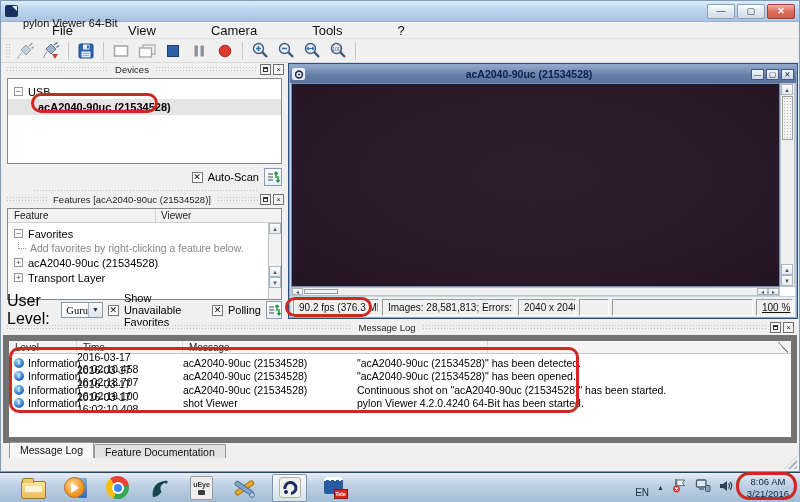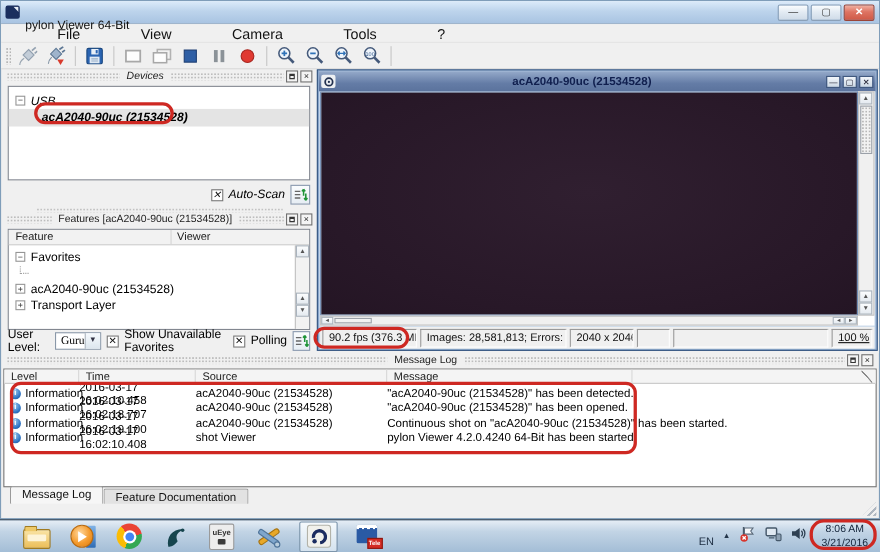--- a/index.html
+++ b/index.html
@@ -27,21 +27,21 @@
   .tsep { width:1px; height:18px; background:#c6c6c6; margin:0 4px; }
 
   
   .left-col { position:absolute; left:2px; top:62px; width:284px; height:258px; }
   .panel-header { height:13px; display:flex; align-items:center; padding:0 3px; }
   .dots { flex:1; height:7px; background-image:radial-gradient(circle,#bdbdbd 0.7px,transparent 0.9px); background-size:3px 3px; }
   .panel-title { font-size:9.5px; color:#222; padding:0 6px; white-space:nowrap; }
   .ph-btn { width:11px; height:11px; border:1px solid #707070; background:#f4f4f4; margin-left:2px; font-size:8px; line-height:9px; text-align:center; color:#222; position:relative; flex:none; }
   .ph-float::after { content:""; position:absolute; left:2px; top:2px; right:2px; bottom:2px; border:1px solid #333; border-top-width:2px; }
 
-  .devices { position:relative; height:126px;font-style:italic; }
+  .devices { position:relative; height:126px; }
   .dev-box { position:absolute; left:4px; top:15px; right:5px; height:86px; background:#fff; border:1px solid #828790; }
   .tree-row { display:flex; align-items:center; height:15px; font-size:11px; color:#000; }
   .expander { width:9px; height:9px; border:1px solid #969696; background:#fff; font-size:8px; line-height:7px; text-align:center; color:#333; margin:0 5px 0 6px; flex:none; }
   .dev-selected { background:#e4e4e4; font-weight:bold; padding-left:30px; height:16px; }
   .dev-footer { position:absolute; right:5px; bottom:3px; display:flex; align-items:center; gap:5px; }
   .checkbox { width:11px; height:11px; border:1px solid #777; background:#fff; font-size:9px; line-height:9px; text-align:center; color:#111; flex:none; }
   .cb-label { font-size:11px; color:#000; }
   .refresh-btn { width:18px; height:18px; border:1px solid #8a9ab0; background:linear-gradient(#fafcfe,#e6edf4); display:flex; align-items:center; justify-content:center; }
 
   .strip { height:4px; background-image:radial-gradient(circle,#c2c2c2 0.7px,transparent 0.9px); background-size:3px 3px; margin:0 30px; }
@@ -50,21 +50,21 @@
   .feat-box { position:absolute; left:4px; top:15px; right:5px; height:92px; background:#fff; border:1px solid #828790; }
   .feat-head { display:flex; height:14px; background:#f2f2f2; border-bottom:1px solid #cfcfcf; font-size:10px; color:#222; }
   .feat-head .c1 { width:148px; border-right:1px solid #d4d4d4; padding:1px 0 0 6px; }
   .feat-head .c2 { flex:1; padding:1px 0 0 5px; }
   .feat-rows { position:absolute; left:0; top:14px; right:13px; bottom:0; overflow:hidden; }
   .feat-note { color:#868686; font-size:10.5px; height:14px; display:flex; align-items:center; }
   .lcorner { width:8px; height:7px; border-left:1px dotted #a0a0a0; border-bottom:1px dotted #a0a0a0; margin:0 4px 5px 10px; }
   .vscroll2 { position:absolute; right:0; top:14px; bottom:0; width:13px; border-left:1px solid #c0c0c0; background:#f2f2f2; }
   .sbtn { position:absolute; left:0; width:12px; height:11px; background:linear-gradient(#fcfdfe,#e4eaf0); border:1px solid #aab4be; font-size:6px; color:#555; text-align:center; line-height:10px; }
   .feat-footer { position:absolute; left:4px; right:5px; bottom:2px; height:18px; display:flex; align-items:center; gap:5px; }
-  .ul-label { font-size:11px; color:#000; }
+  .ul-label { font-size:16px; color:#000; }
   .combo { width:56px; height:16px; border:1px solid #8a98a8; background:#fff; display:flex; align-items:center; font-size:10.5px; }
   .combo .val { flex:1; padding-left:4px;font-family:Liberation Serif, serif; }
   .combo .arrow { width:14px; height:14px; background:linear-gradient(#f6fafd,#dde6ee); border-left:1px solid #aab4be; font-size:7px; text-align:center; line-height:13px; color:#334; }
 
   
   .dock { position:absolute; left:286px; top:62px; width:512px; height:258px; background:#f0f0f0; }
   .camwin { position:absolute; left:1px; top:0; width:510px; height:256px; border:1px solid #2f507d; box-shadow:inset 0 0 0 1px #89a6cc; background:#c2d4e8; }
   .cam-tbar { height:18px; margin:1px 1px 0 1px; background:linear-gradient(#94a9c9,#647ca6 60%,#5b739d); display:flex; align-items:center; padding:0 2px; }
   .cam-icon { width:13px; height:12px; background:#eceff2; border-radius:2px; margin-right:4px; flex:none; display:flex; align-items:center; justify-content:center; }
   .cam-title { flex:1; text-align:center; font-size:10.5px; font-weight:bold; color:#101f4e; }
@@ -74,21 +74,21 @@
   .vscroll { position:absolute; right:0; top:0; width:15px; bottom:9px; background:#f0f0f0; border:1px solid #c2c2c2; }
   .vthumb { position:absolute; left:1px; right:1px; top:12px; height:44px; background:#f2f2f2; border:1px solid #9aa0a8; background-image:radial-gradient(circle,#b8b8b8 0.7px,transparent 0.9px); background-size:3px 3px; }
   .hscroll { position:absolute; left:0; right:15px; bottom:0; height:9px; background:#f0f0f0; border:1px solid #c2c2c2; }
   .hbtn { position:absolute; top:0; width:11px; height:7px; background:linear-gradient(#fcfdfe,#e4eaf0); border:1px solid #aab4be; font-size:5px; color:#555; text-align:center; line-height:6px; }
   .hthumb { position:absolute; left:12px; top:1px; width:34px; height:5px; background:#f2f2f2; border:1px solid #9aa0a8; }
   .cam-status { position:absolute; left:2px; right:2px; bottom:1px; height:20px; background:#f0f0f0; display:flex; align-items:center; gap:3px; padding:0 2px; }
   .scell { height:17px; border:1px solid; border-color:#9a9a9a #fdfdfd #fdfdfd #9a9a9a; background:#f0f0f0; font-size:10px; color:#111; display:flex; align-items:center; padding-left:5px; white-space:nowrap; overflow:hidden; }
 
   
   .msglog { position:absolute; left:2px; right:2px; top:320px; height:137px; }
-  .log-table { position:absolute; left:0; right:0; top:14px; bottom:15px; background:#fff; border:1px solid #737373; }
+  .log-table { position:absolute; left:0; right:0; top:14px; bottom:15px; background:#fff; border:6px solid #737373; }
   .log-head { display:flex; height:13px; background:#f4f4f4; border-bottom:1px solid #c8c8c8; font-size:10px; color:#222; }
   .log-head > div { border-right:1px solid #d8d8d8; padding:0 0 0 6px; line-height:13px; }
   .lh-filler { flex:1; border-right:none !important; position:relative; }
   .lh-filler::after { content:""; position:absolute; right:3px; top:1px; width:10px; height:11px; background:linear-gradient(to top right, transparent 46%, #8a8a8a 48%, #8a8a8a 54%, transparent 56%); }
   .log-row { display:flex; height:13.5px; font-size:10.5px; color:#000; align-items:center; }
   .lc-level { width:68px; display:flex; align-items:center; gap:4px; padding-left:5px; }
   .lc-time { width:106px; }
   .lc-source { width:174px; }
   .lc-msg { flex:1; }
   .info-ball { width:10px; height:10px; border-radius:50%; background:radial-gradient(circle at 35% 28%, #a6d4f4, #2d74c4 65%, #1a4f92); color:#fff; font-size:7px; font-weight:bold; text-align:center; line-height:10px; flex:none; }
@@ -295,20 +295,21 @@
             <div class="c1">Feature</div>
             <div class="c2">Viewer</div>
           </div>
           <div class="feat-rows">
             <div class="tree-row" style="margin-top:3px;">
               <span class="expander">−</span>
               <span>Favorites</span>
             </div>
             <div class="feat-note">
               <span class="lcorner"></span>
+              <span>Add favorites by right-clicking a feature below.</span>
             </div>
             <div class="tree-row">
               <span class="expander">+</span>
               <span>acA2040-90uc (21534528)</span>
             </div>
             <div class="tree-row">
               <span class="expander">+</span>
               <span>Transport Layer</span>
             </div>
           </div>
@@ -386,21 +387,20 @@
         <div class="dots"></div>
         <div class="panel-title">Message Log</div>
         <div class="dots"></div>
         <div class="ph-btn ph-float"></div>
         <div class="ph-btn">×</div>
       </div>
       <div class="log-table">
         <div class="log-head">
           <div class="lc-level" style="padding-left:6px;">Level</div>
           <div class="lc-time">Time</div>
-          <div class="lc-source">Source</div>
           <div class="lc-msg">Message</div>
           <div class="lh-filler"></div>
         </div>
         <div class="log-row" style="margin-top:2px;">
           <div class="lc-level">
               <span class="info-ball">i</span>
               <span>Information</span>
             </div>
           <div class="lc-time">2016-03-17 16:02:10.458</div>
           <div class="lc-source">acA2040-90uc (21534528)</div>

